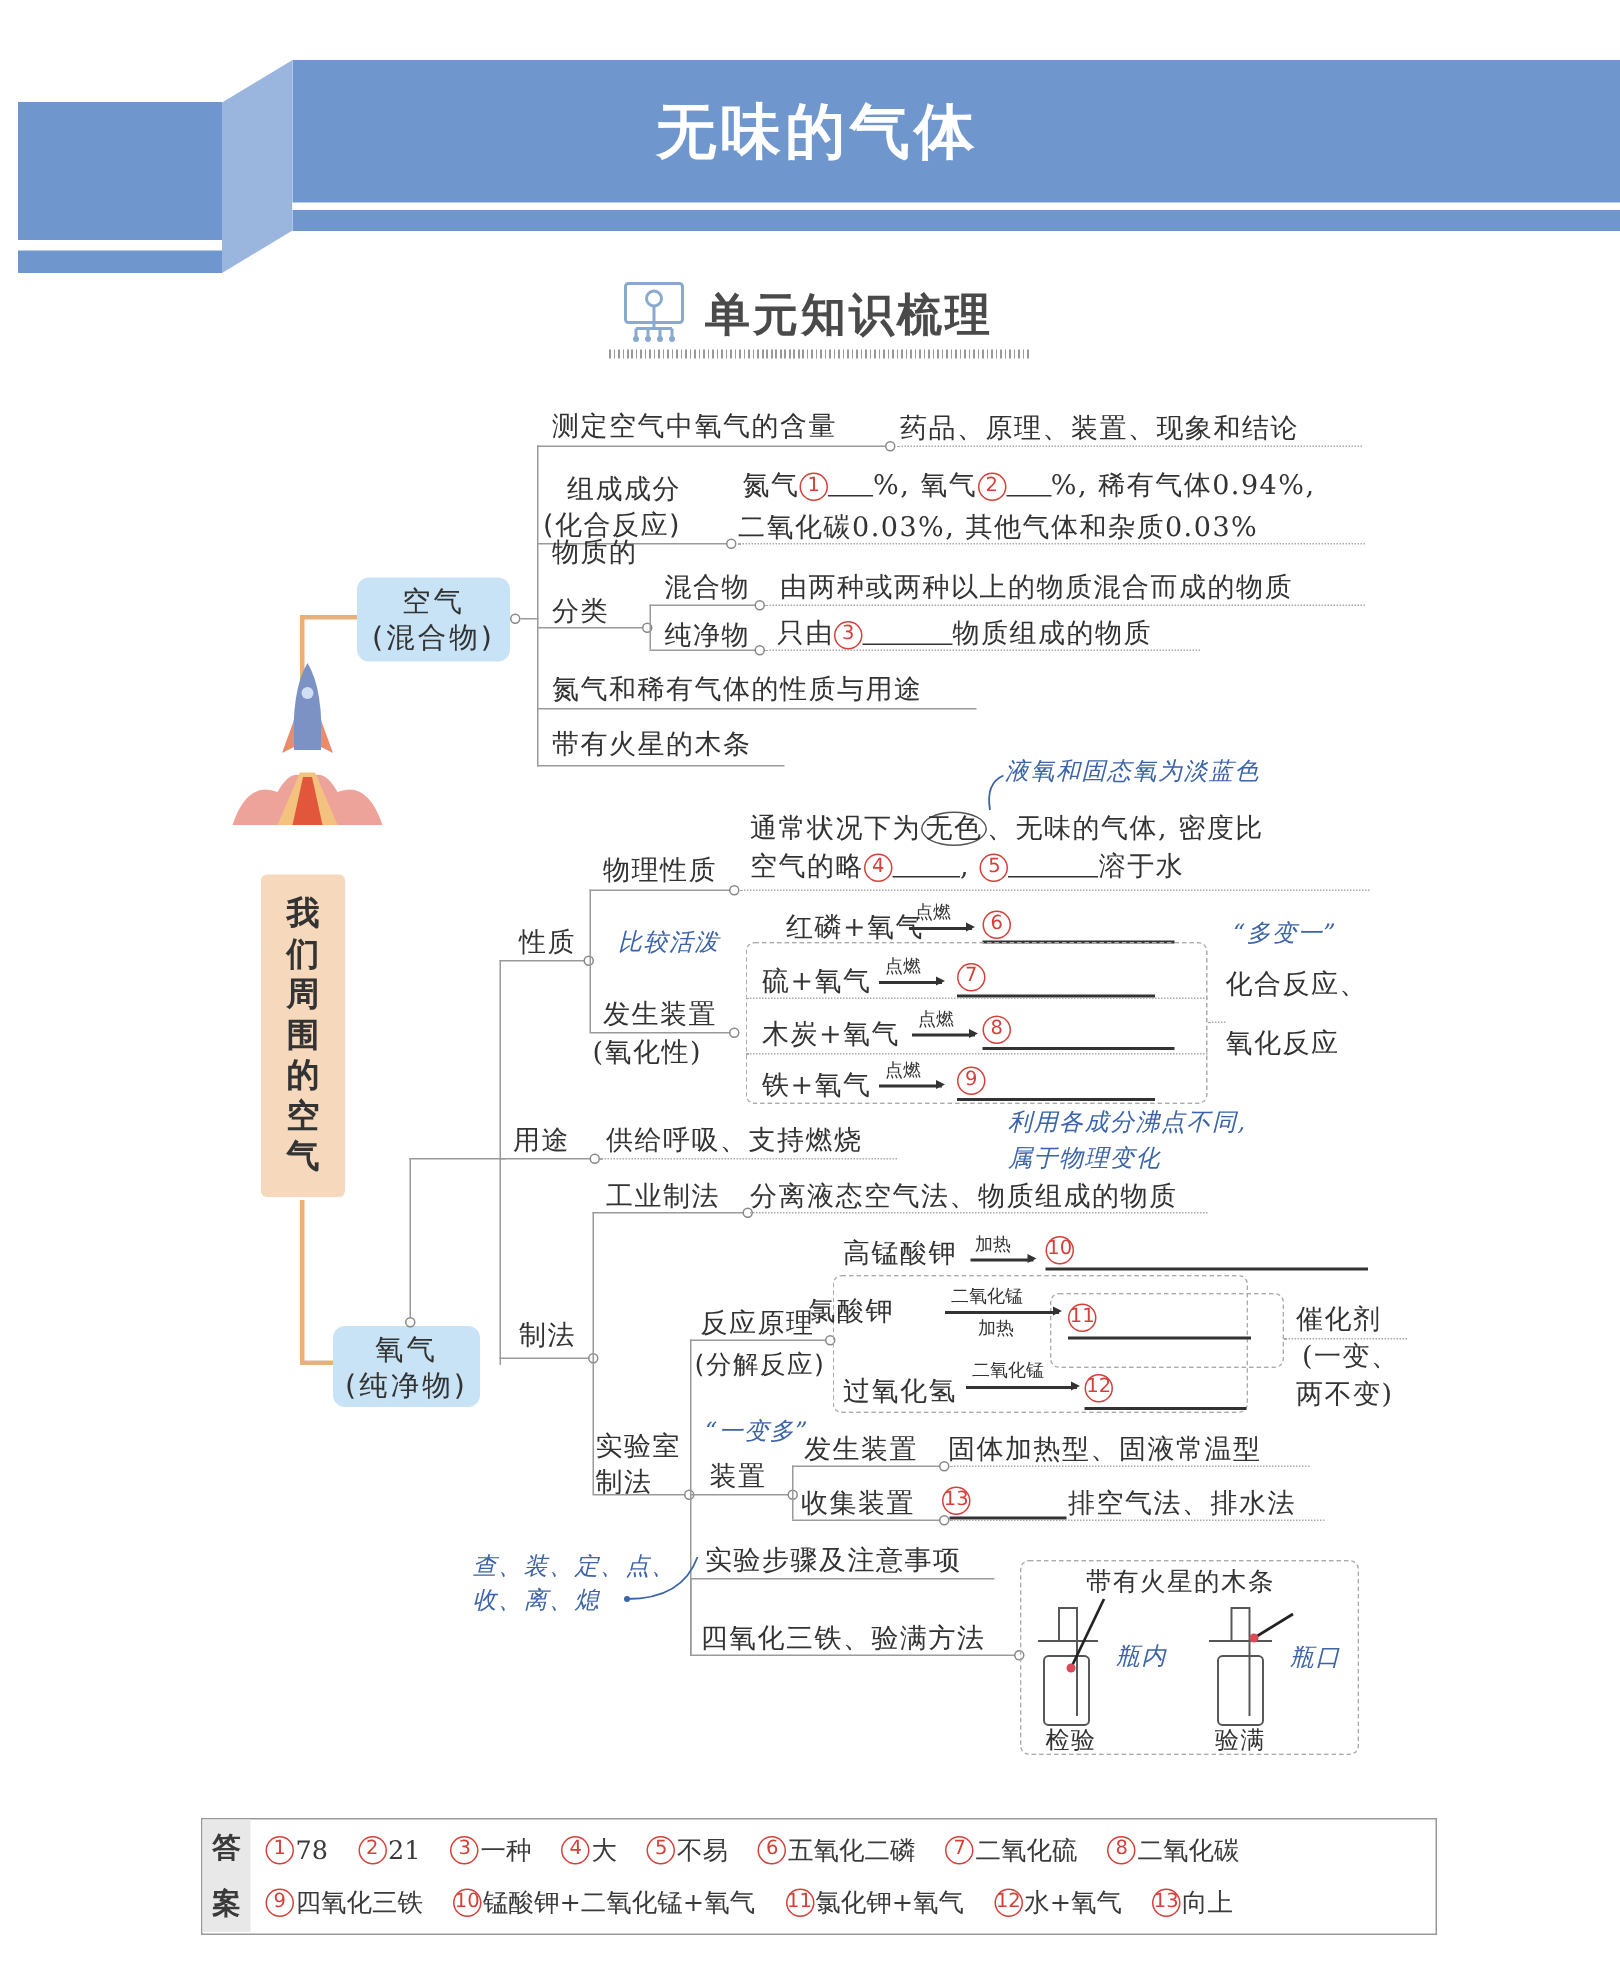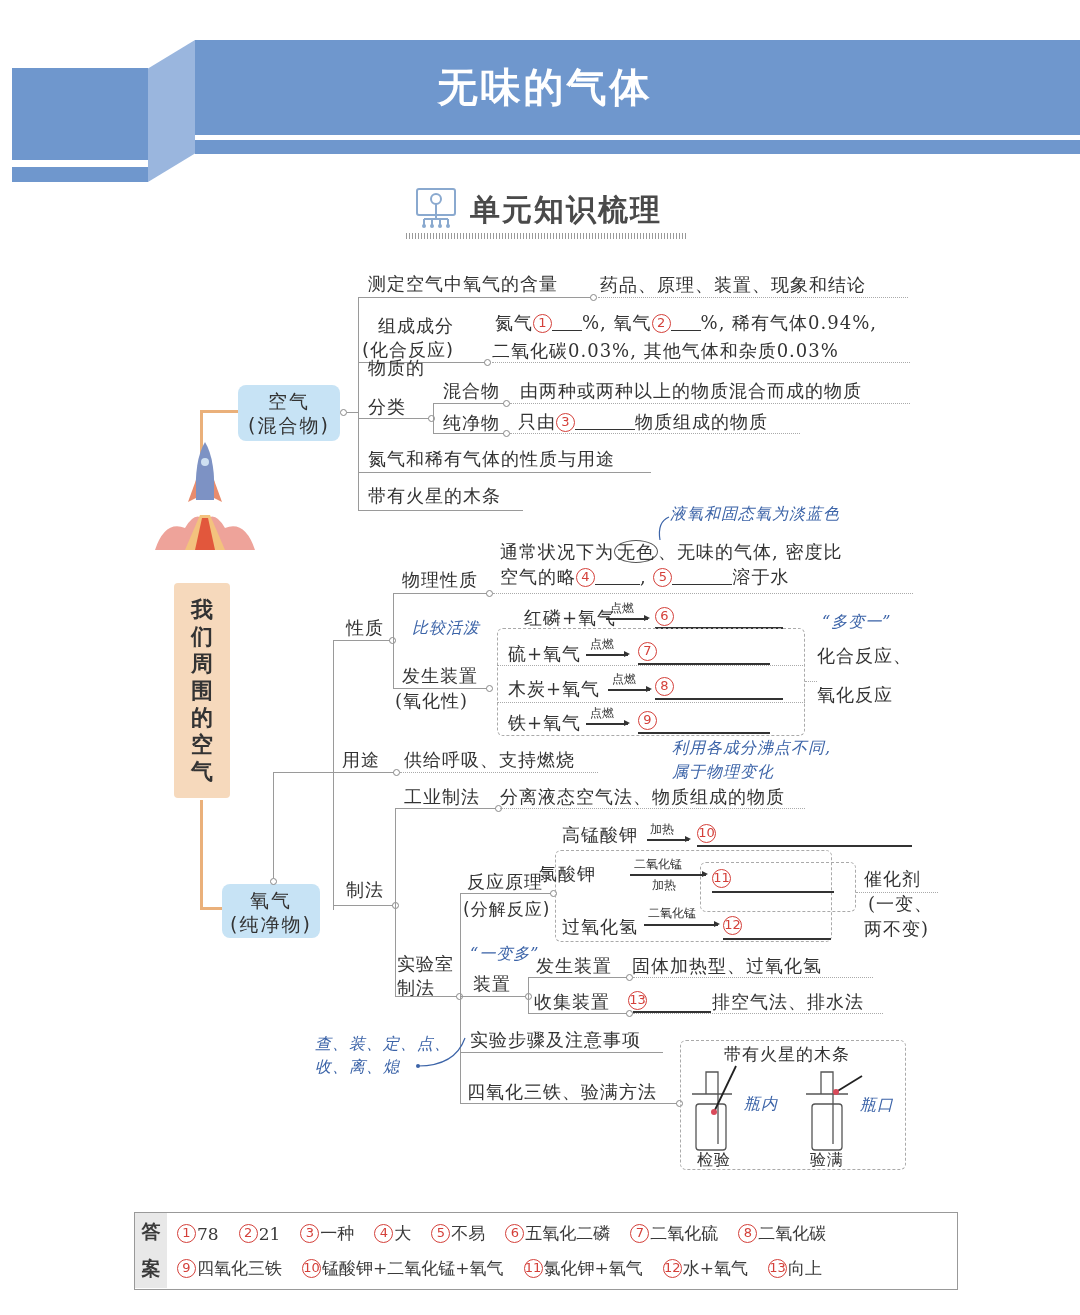--- a/index.html
+++ b/index.html
@@ -252,21 +252,21 @@
 <div class="t" style="left:864px;top:917px">两不变)</div>
 <div class="dot" style="left:856px;top:892px;width:82px"></div>
 
 <div class="t" style="left:473px;top:972px">装置</div>
 <div class="line" style="left:460px;top:996px;width:68px;height:1.3px"></div>
 <div class="node" style="left:525px;top:993px"></div>
 <div class="line" style="left:528px;top:977px;width:1.3px;height:36px"></div>
 <div class="t" style="left:536px;top:954px">发生装置</div>
 <div class="line" style="left:528px;top:977px;width:100px;height:1.3px"></div>
 <div class="node" style="left:626px;top:974px"></div>
-<div class="t" style="left:632px;top:954px">固体加热型、过氧化氢</div>
+<div class="t" style="left:632px;top:954px">固体加热型、固液常温型</div>
 <div class="dot" style="left:633px;top:977px;width:240px"></div>
 <div class="t" style="left:534px;top:990px">收集装置</div>
 <div class="line" style="left:528px;top:1013px;width:100px;height:1.3px"></div>
 <div class="node" style="left:626px;top:1010px"></div>
 <div class="abs num" style="left:628px;top:991px">13</div>
 <div class="line" style="left:633px;top:1011px;width:78px;height:1.5px;background:#333"></div>
 <div class="t" style="left:712px;top:990px">排空气法、排水法</div>
 <div class="dot" style="left:633px;top:1013px;width:250px"></div>
 
 <div class="t" style="left:470px;top:1028px">实验步骤及注意事项</div>

